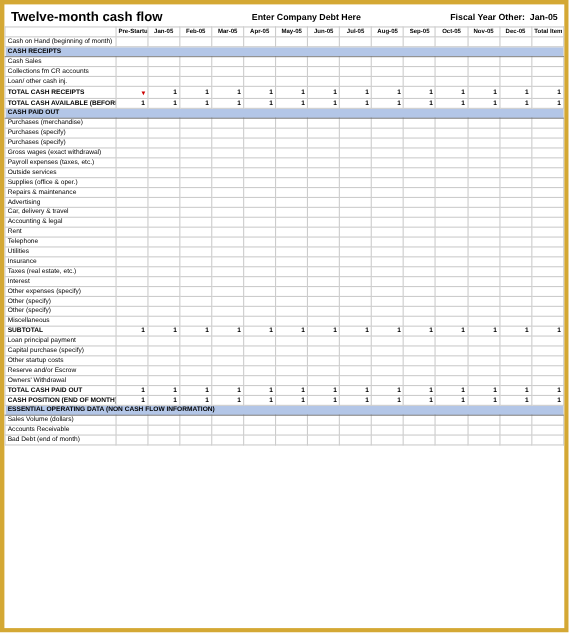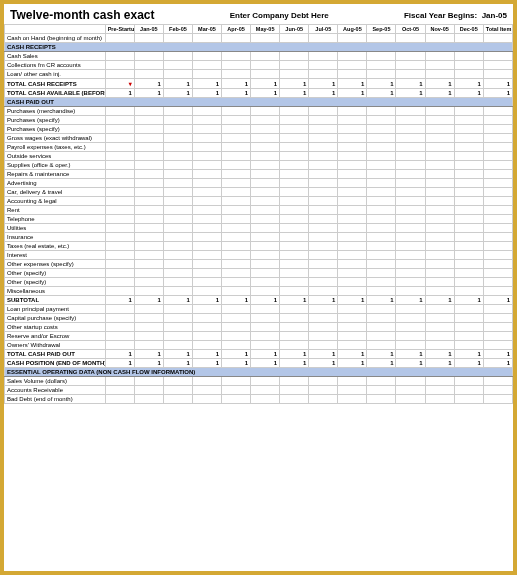--- a/index.html
+++ b/index.html
@@ -21,23 +21,23 @@
 .total td.first{text-transform:uppercase}
 .subt td.first{font-weight:bold}
 td.v{text-align:right}
 .mark{color:#c00;font-weight:bold}
 </style>
 </head>
 <body>
 
 <div class="frame">
 <div class="hdr">
-  <span class="title">Twelve-month cash exact</span>
+  <span class="title">Twelve-month cash flow</span>
   <span class="comp">Enter Company Debt Here</span>
-  <span class="fy"><span>Fiscal Year Begins:</span>&nbsp;&nbsp;<span>Jan-05</span></span>
+  <span class="fy"><span>Fiscal Year Other:</span>&nbsp;&nbsp;<span>Jan-05</span></span>
 </div>
 
 <table>
 <colgroup>
 <col class="col-lbl">
         <col class="col-m">
         <col class="col-m">
         <col class="col-m">
         <col class="col-m">
         <col class="col-m">

